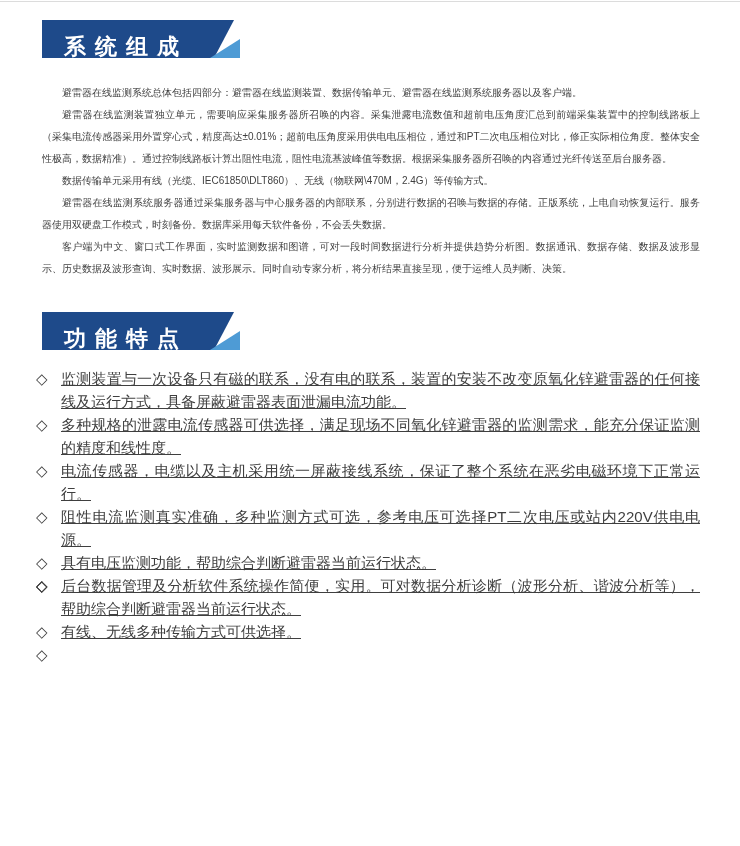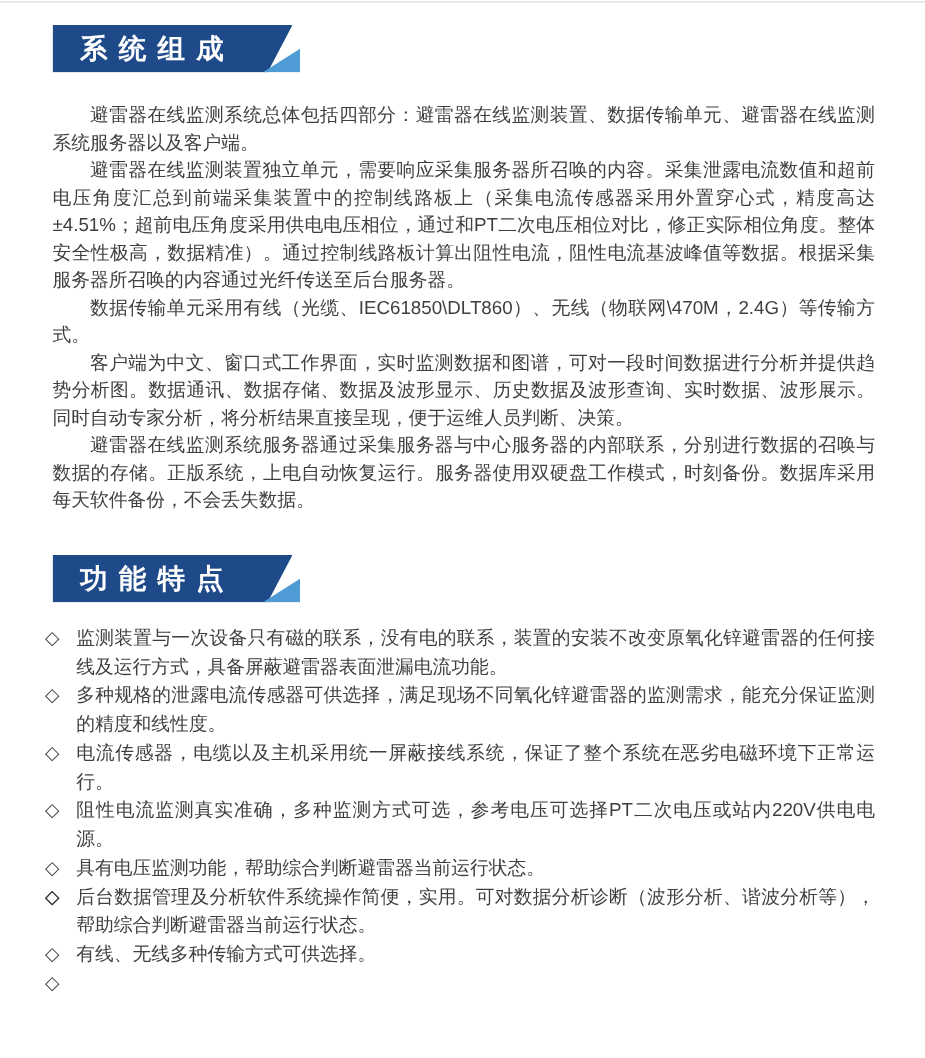--- a/index.html
+++ b/index.html
@@ -14,44 +14,44 @@
     color:var(--body-text,#3f3f3f);
   }
   .top-rule {
     position:absolute; top:1px; left:0;
     width:100%; height:1px;
     background:#dcdcdc;
   }
   
   .banner-wrap { position:relative; display:inline-block; height:38px; vertical-align:top; }
   .banner-bar {
-    height:38px; display:flex; align-items:center;
+    height:38px; display:flex; align-items:flex-end;
     background:var(--banner-bg,#1e4a8a);
     padding:0 46px 0 22px;
     clip-path:polygon(0 0, 100% 0, calc(100% - 20px) 100%, 0 100%);
   }
   .banner-text {
     color:var(--banner-text,#ffffff);
     font-size:22px; font-weight:bold;
     letter-spacing:9px; line-height:1;
     white-space:nowrap;
   }
   .banner-tail {
     position:absolute; right:-6px; bottom:0;
     width:30px; height:19px;
     background:var(--banner-tail,#4e9bd5);
     clip-path:polygon(100% 0, 100% 100%, 0 100%);
   }
   .paragraphs {
     margin-top:24px;
-    font-size:15px; line-height:22px;
+    font-size:10px; line-height:22px;
     text-align:justify;
   }
   .paragraphs p { margin:0; text-indent:2em; }
-  .features { margin-top:32px; }
+  .features { margin-top:32px;text-decoration:underline; }
   .bullets {
     margin:17px 0 0 -6px; padding:0;
     list-style:none;
     font-size:15px; line-height:23px;
     text-align:justify;
   }
   .bullets li { position:relative; padding-left:25px; margin:0; }
   .bullets .marker { position:absolute; left:0; top:0; }
 </style>
 </head>
@@ -62,24 +62,24 @@
 
   <div>
     <div class="banner-wrap">
       <div class="banner-bar">
         <span class="banner-text">系统组成</span>
       </div>
       <span class="banner-tail"></span>
     </div>
     <div class="paragraphs">
       <p>避雷器在线监测系统总体包括四部分：避雷器在线监测装置、数据传输单元、避雷器在线监测系统服务器以及客户端。</p>
-      <p>避雷器在线监测装置独立单元，需要响应采集服务器所召唤的内容。采集泄露电流数值和超前电压角度汇总到前端采集装置中的控制线路板上（采集电流传感器采用外置穿心式，精度高达±4.51%；超前电压角度采用供电电压相位，通过和PT二次电压相位对比，修正实际相位角度。整体安全性极高，数据精准）。通过控制线路板计算出阻性电流，阻性电流基波峰值等数据。根据采集服务器所召唤的内容通过光纤传送至后台服务器。</p>
+      <p>避雷器在线监测装置独立单元，需要响应采集服务器所召唤的内容。采集泄露电流数值和超前电压角度汇总到前端采集装置中的控制线路板上（采集电流传感器采用外置穿心式，精度高达±0.01%；超前电压角度采用供电电压相位，通过和PT二次电压相位对比，修正实际相位角度。整体安全性极高，数据精准）。通过控制线路板计算出阻性电流，阻性电流基波峰值等数据。根据采集服务器所召唤的内容通过光纤传送至后台服务器。</p>
       <p>数据传输单元采用有线（光缆、IEC61850\DLT860）、无线（物联网\470M，2.4G）等传输方式。</p>
+      <p>避雷器在线监测系统服务器通过采集服务器与中心服务器的内部联系，分别进行数据的召唤与数据的存储。正版系统，上电自动恢复运行。服务器使用双硬盘工作模式，时刻备份。数据库采用每天软件备份，不会丢失数据。</p>
       <p>客户端为中文、窗口式工作界面，实时监测数据和图谱，可对一段时间数据进行分析并提供趋势分析图。数据通讯、数据存储、数据及波形显示、历史数据及波形查询、实时数据、波形展示。同时自动专家分析，将分析结果直接呈现，便于运维人员判断、决策。</p>
-      <p>避雷器在线监测系统服务器通过采集服务器与中心服务器的内部联系，分别进行数据的召唤与数据的存储。正版系统，上电自动恢复运行。服务器使用双硬盘工作模式，时刻备份。数据库采用每天软件备份，不会丢失数据。</p>
     </div>
   </div>
 
   <div class="features">
     <div class="banner-wrap">
       <div class="banner-bar">
         <span class="banner-text">功能特点</span>
       </div>
       <span class="banner-tail"></span>
     </div>

